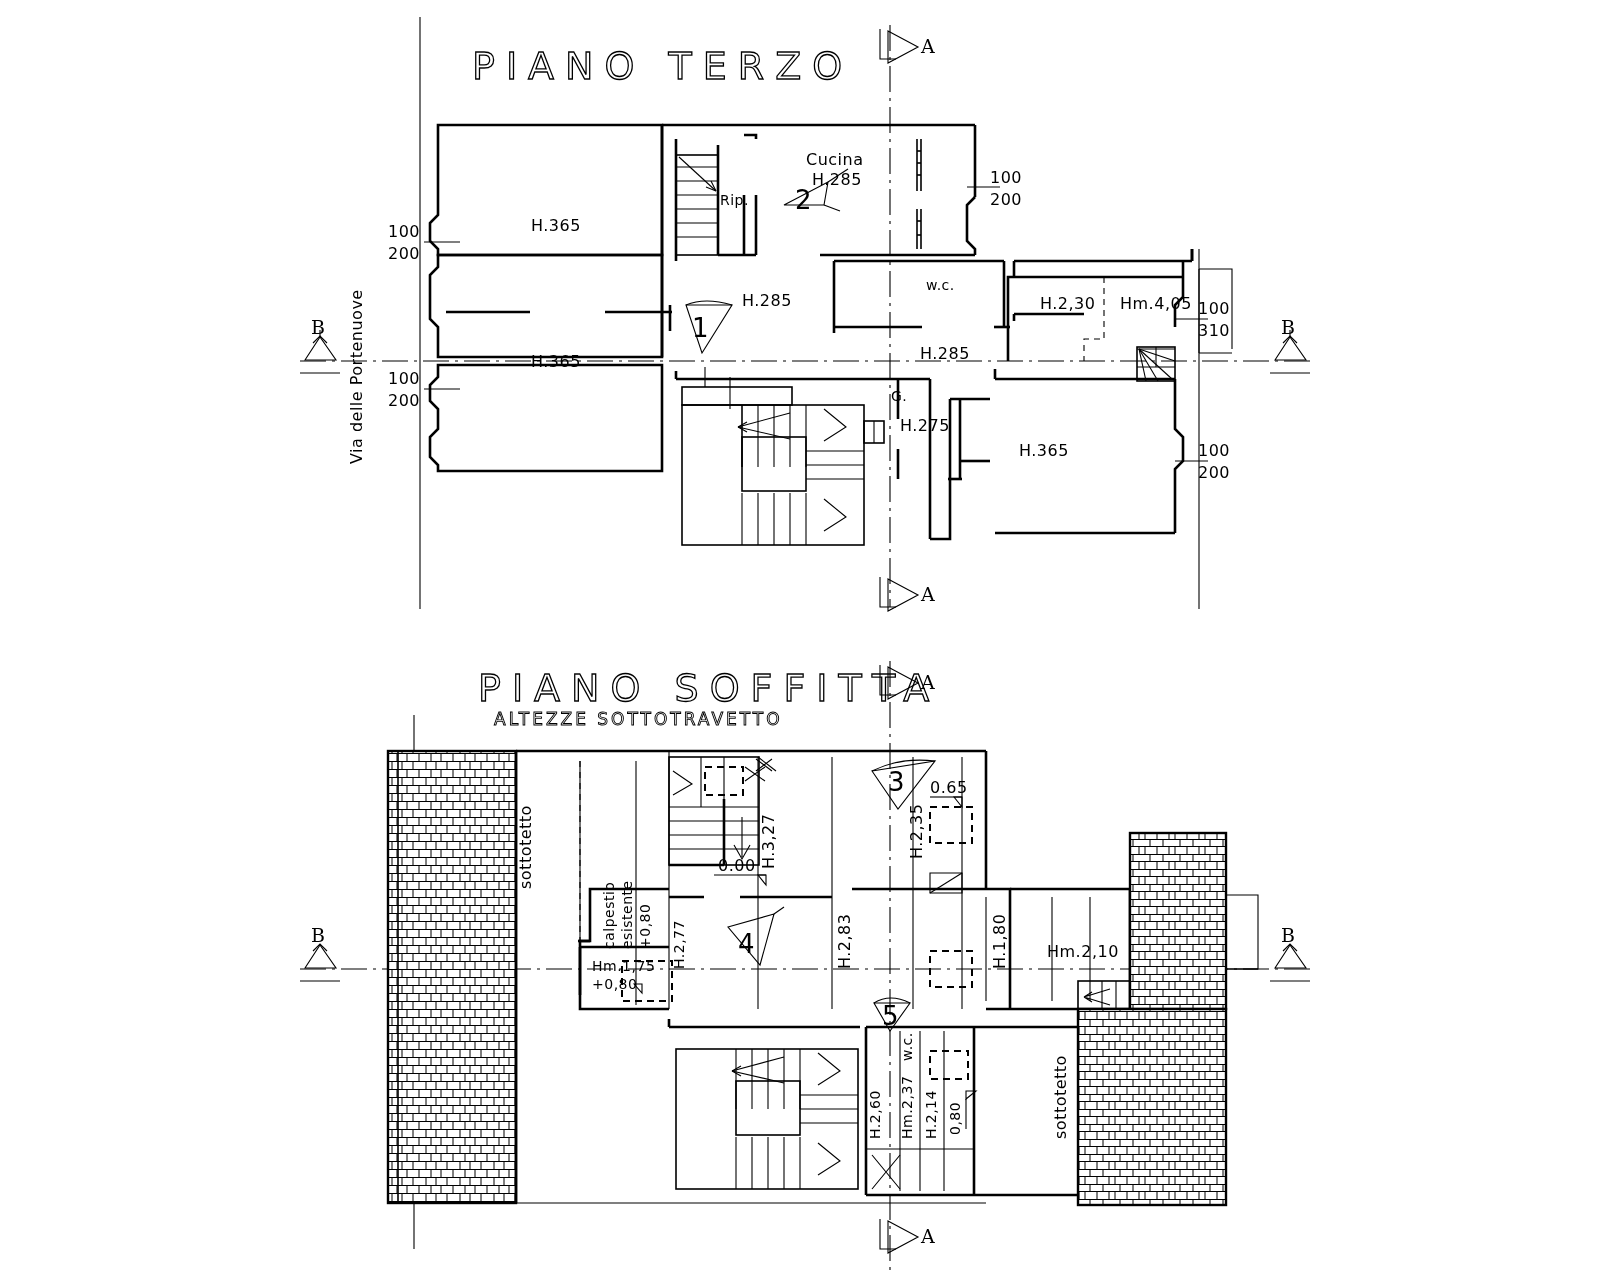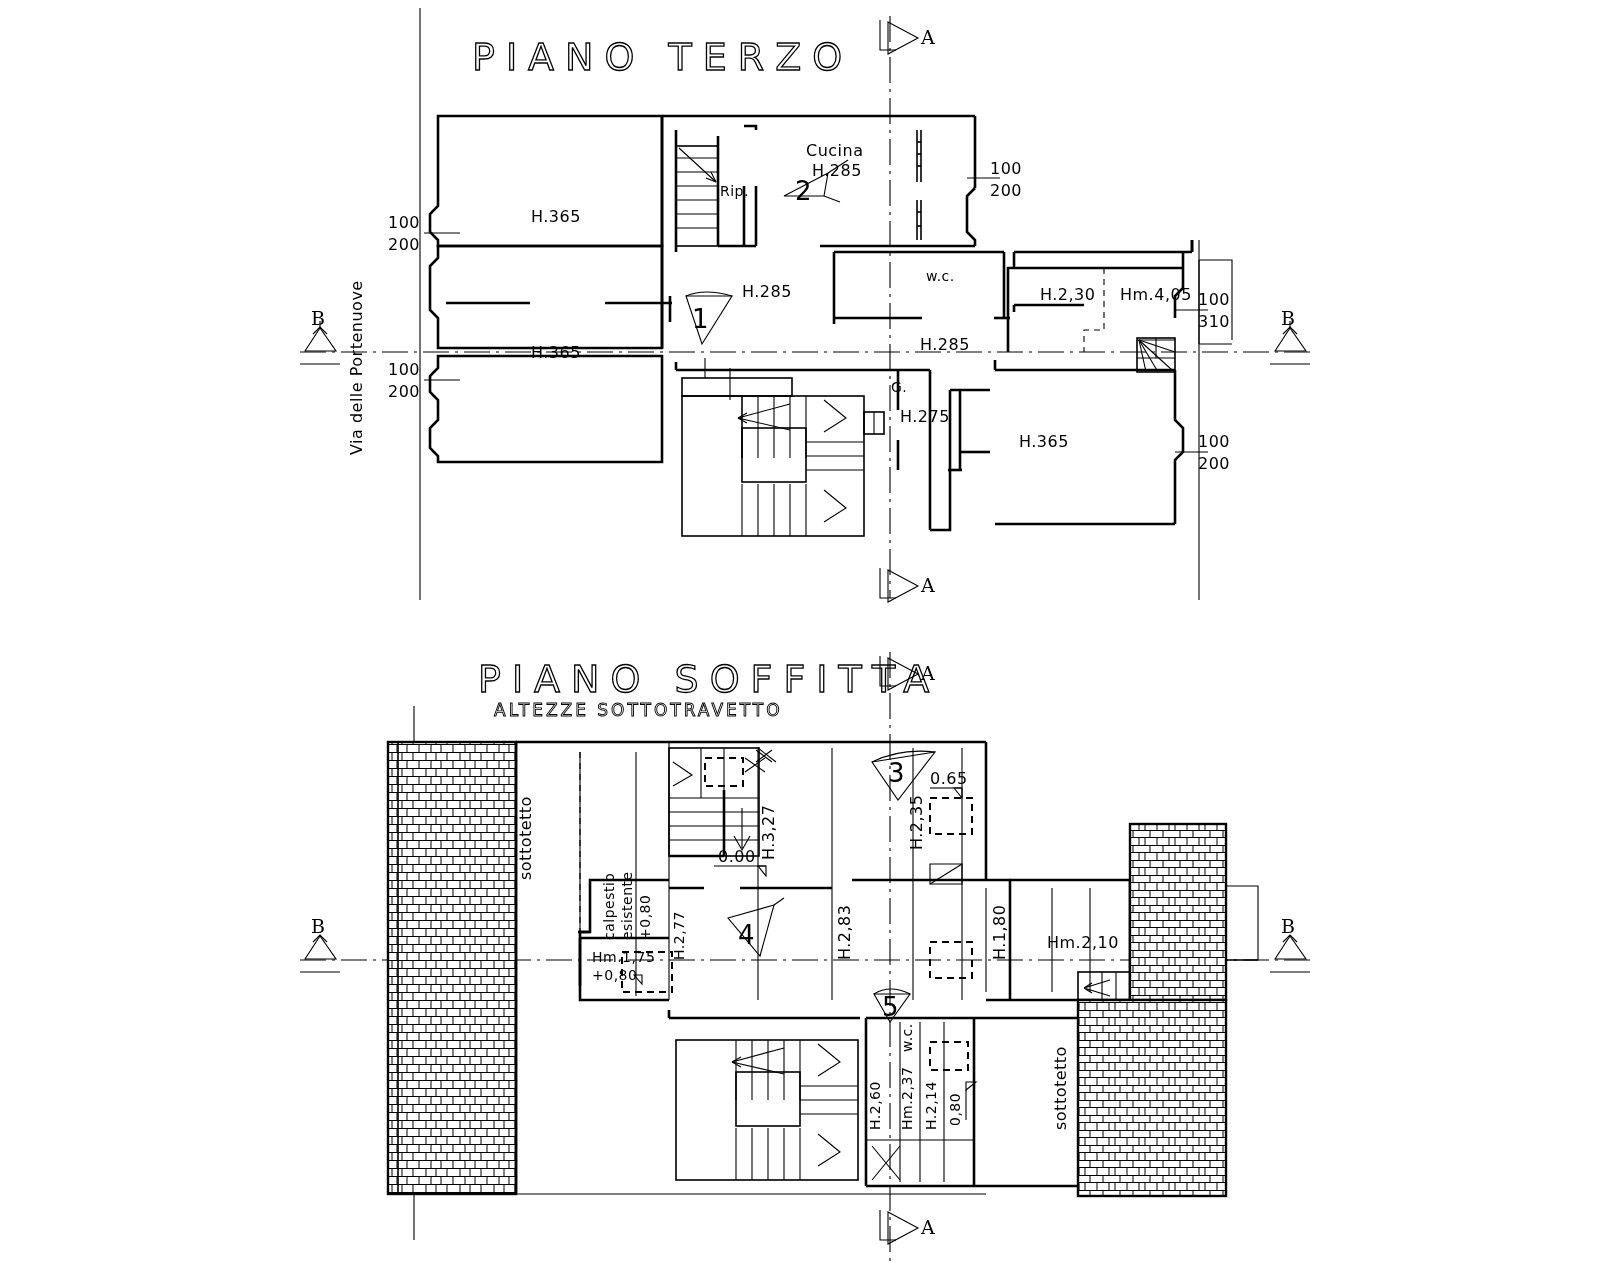--- a/index.html
+++ b/index.html
@@ -1,18 +1,18 @@
 <!DOCTYPE html>
 <html><head>
 <meta charset="utf-8">
 <style>
   html,body{margin:0;padding:0;background:#ffffff;}
   body{width:1600px;height:1280px;position:relative;overflow:hidden;
        font-family:"DejaVu Sans",sans-serif;color:#000;}
-  #sheet{position:absolute;inset:0;width:1600px;height:1140px;}
+  #sheet{position:absolute;inset:0;width:1600px;height:1140px;margin-top:9px;}
   svg{display:block;}
   .wrap{position:absolute;left:0;top:0;width:1600px;height:1280px;}
 </style>
 </head>
 <body>
 
 <div id="sheet" class="wrap">
 <svg width="1600" height="1280" viewBox="0 0 1600 1280" xmlns="http://www.w3.org/2000/svg">
   <defs>
     <pattern id="brick" width="34" height="16" patternUnits="userSpaceOnUse">

